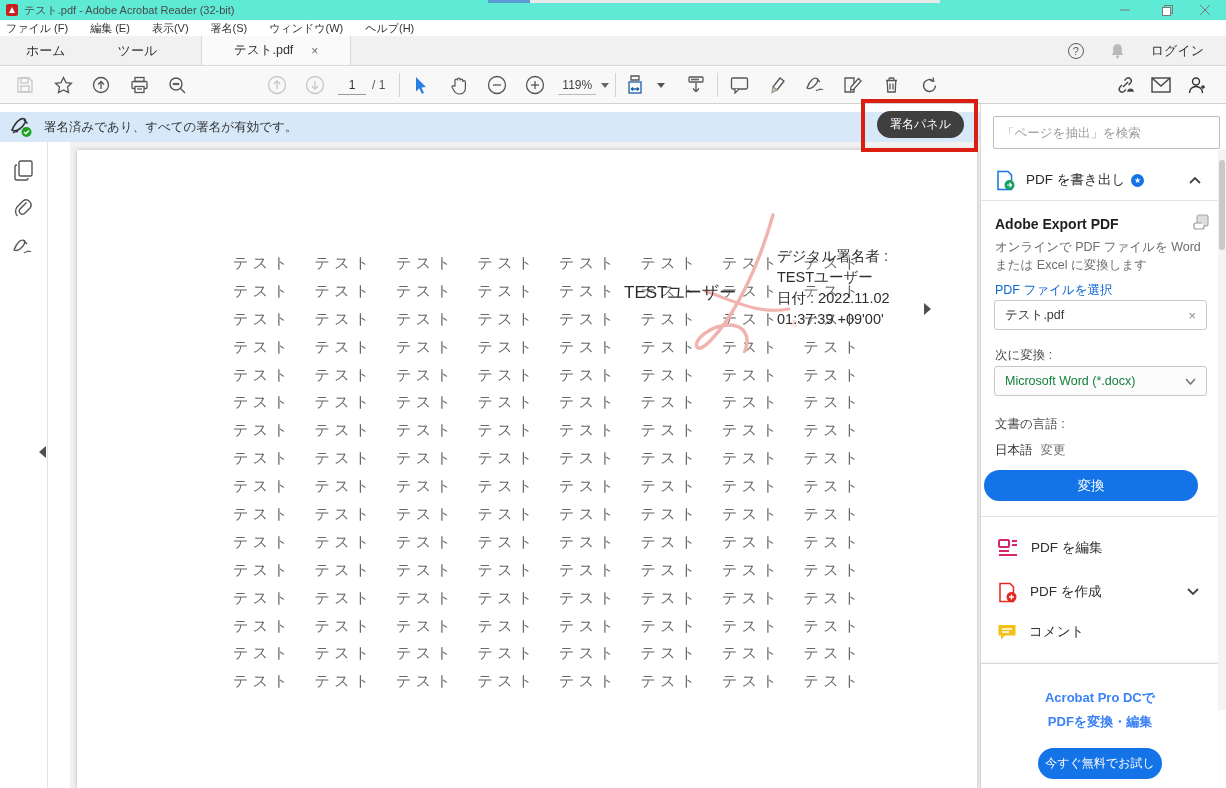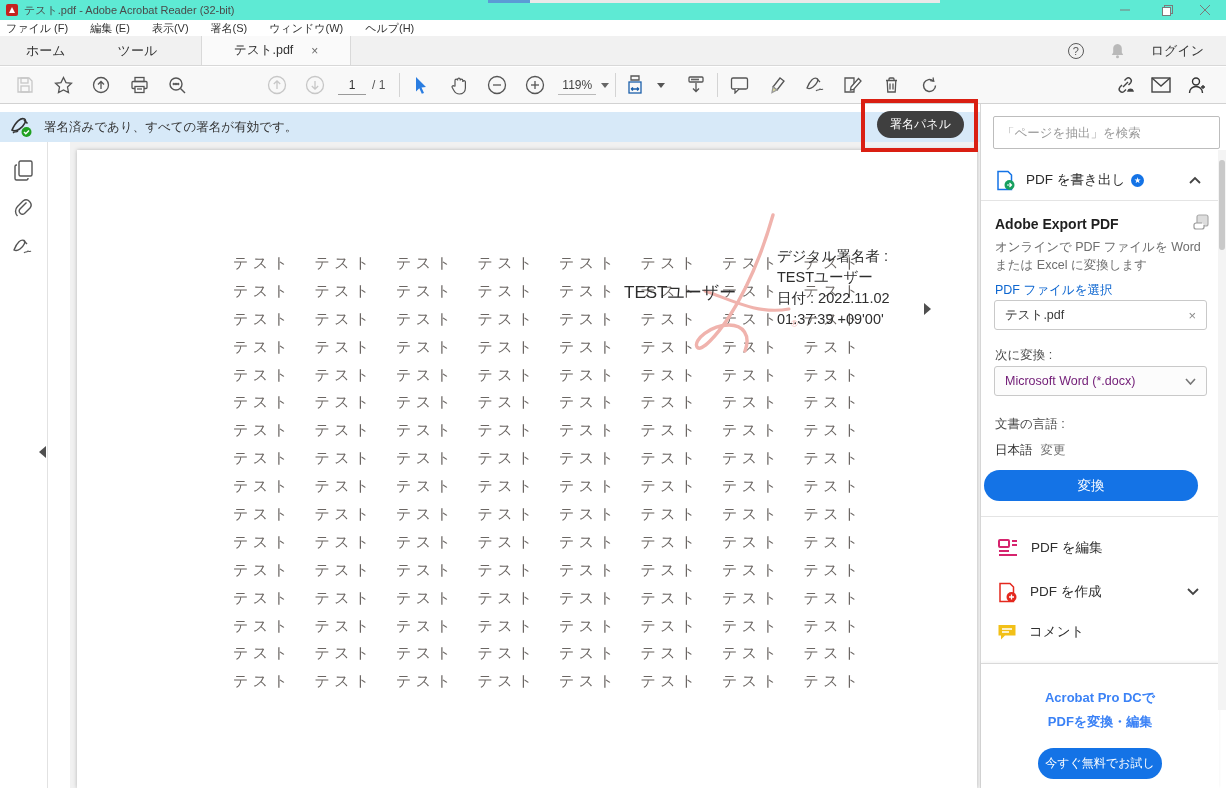--- a/index.html
+++ b/index.html
@@ -83,21 +83,21 @@
   #export-collapse { margin-left:auto; margin-right:18px; }
   #export-divider { position:absolute; left:0; top:96px; width:238px; height:1px; background:#e4e4e4; }
 
   #aep-heading { position:absolute; left:14px; top:112px; font-size:14px; font-weight:bold; color:#1f1f1f; }
   #aep-copy { position:absolute; left:212px; top:110px; }
   #aep-desc { position:absolute; left:14px; top:134px; width:218px; font-size:12.5px; line-height:18px; color:#6e6e6e; }
   #select-file-link { position:absolute; left:14px; top:178px; font-size:12.5px; color:#0d66d0; }
   #file-box { position:absolute; left:13px; top:196px; width:213px; height:30px; border:1px solid #c9c9c9; border-radius:3px; display:flex; align-items:center; padding:0 10px; font-size:12.5px; color:#3a3a3a; background:#fff; }
   #file-clear { margin-left:auto; color:#8a8a8a; font-size:13px; }
   #convert-to-label { position:absolute; left:14px; top:243px; font-size:12.5px; color:#4a4a4a; }
-  #format-select { position:absolute; left:13px; top:262px; width:213px; height:30px; border:1px solid #c9c9c9; border-radius:3px; display:flex; align-items:center; padding:0 10px; font-size:12.5px; color:#701a75; background:#fcfcfc; }
+  #format-select { position:absolute; left:13px; top:262px; width:213px; height:30px; border:1px solid #c9c9c9; border-radius:3px; display:flex; align-items:center; padding:0 10px; font-size:12.5px; color:#15803d; background:#fcfcfc; }
   #lang-label { position:absolute; left:14px; top:312px; font-size:12.5px; color:#4a4a4a; }
   #lang-row { position:absolute; left:14px; top:338px; font-size:12.5px; color:#2f2f2f; }
   #lang-change { color:#737373; margin-left:8px; }
   #convert-btn { position:absolute; left:3px; top:366px; width:214px; height:31px; background:#1473e6; color:#fff; border:none; border-radius:16px; font-size:13.5px; font-family:inherit; }
   #tools-divider { position:absolute; left:0; top:412px; width:238px; height:1px; background:#e4e4e4; }
 
   .tool-row { position:absolute; left:0; width:238px; height:40px; display:flex; align-items:center; padding-left:16px; }
   .tool-row .label { font-size:13.5px; color:#2f2f2f; margin-left:12px; }
   .tool-row .chev { margin-left:auto; margin-right:20px; }
   #tool-edit { top:424px; } #tool-create { top:468px; } #tool-comment { top:508px; }

